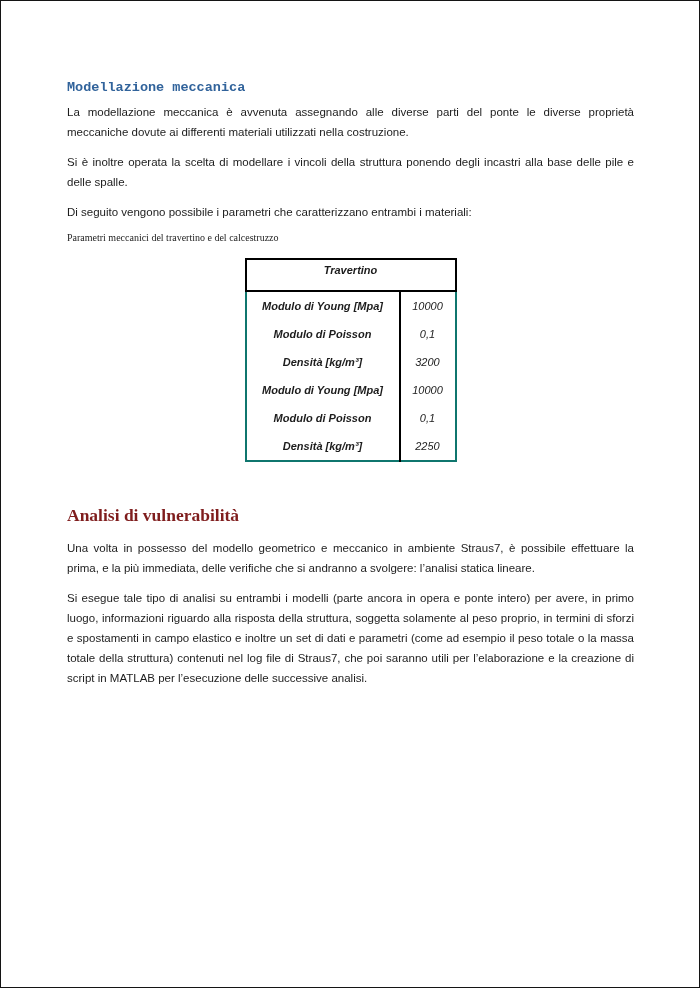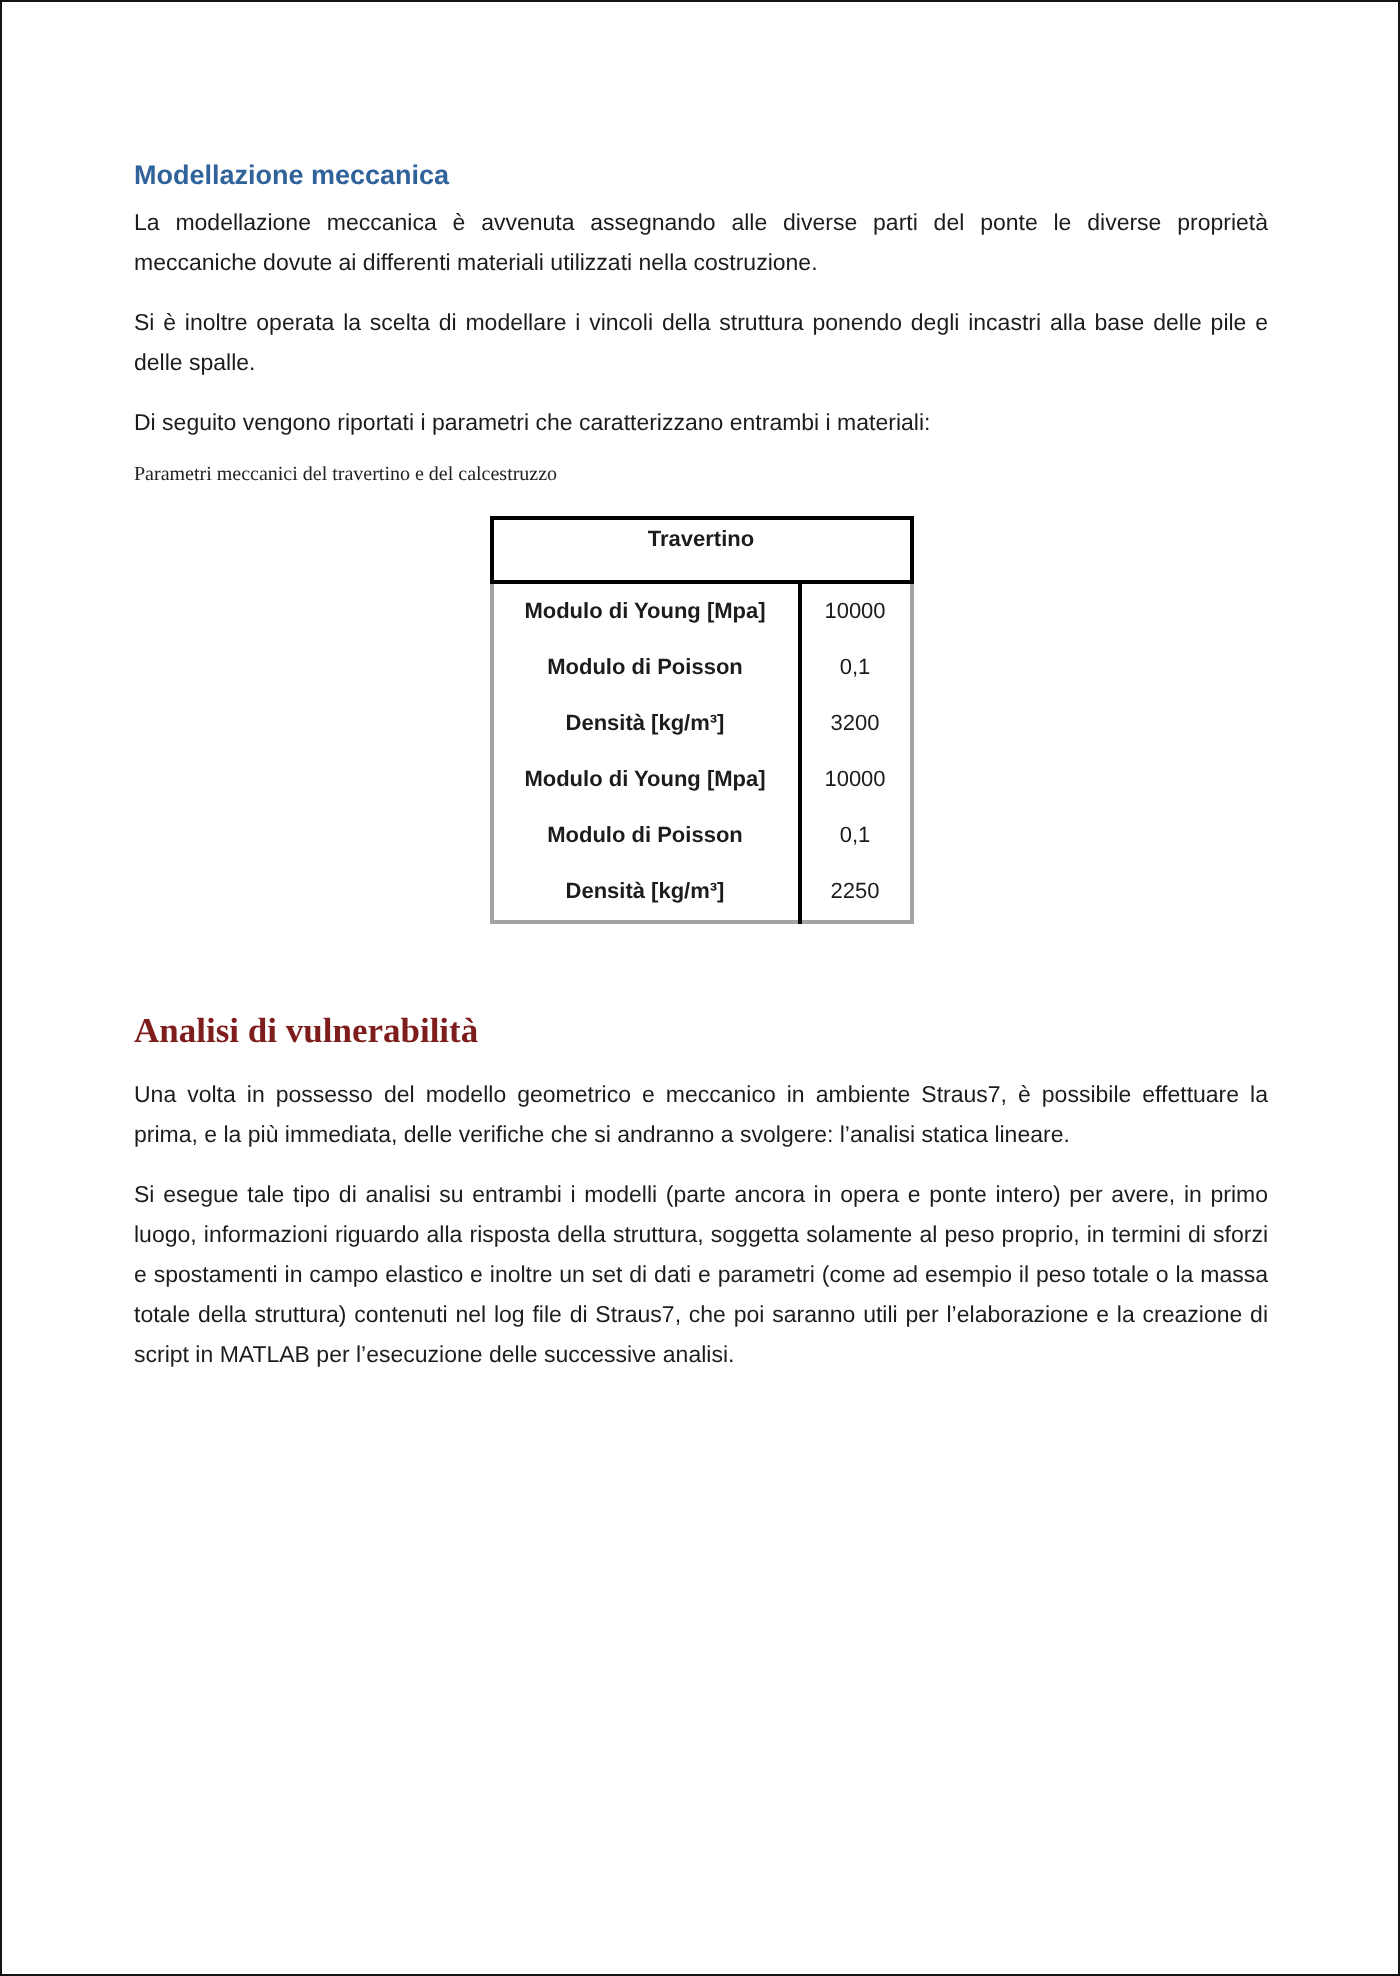--- a/index.html
+++ b/index.html
@@ -10,21 +10,21 @@
     border: 1px solid #141414;
     box-sizing: border-box;
     overflow: hidden;
     font-family: "Liberation Sans", sans-serif;
     color: #1c1c1c;
   }
   .content {
     padding: 79px 65px 0 66px;
   }
   .h-small {
-    font-family: Liberation Sans, sans-serif;
+    font-family: Liberation Mono, monospace;
     font-weight: bold;
     font-size: 13.5px;
     line-height: 15px;
     color: #31639b;
     margin: 0 0 7px 0;
   }
   .h-big {
     font-family: "Liberation Serif", serif;
     font-weight: bold;
     font-size: 17.5px;
@@ -43,22 +43,23 @@
     font-family: "Liberation Serif", serif;
     font-size: 10px;
     line-height: 12px;
     color: #222222;
     margin: 10px 0 5px 0;
   }
   table.materials {
     margin: 14px auto;
     border-collapse: collapse;
     table-layout: fixed;
-    border: 2px solid #a3a3a3;
+    border: 2px solid #0f766e;
     font-size: 11px;
+    font-style: italic;
   }
   table.materials td { text-align: center; }
   td.mat-hdr {
     border: 2px solid #000;
     font-weight: bold;
     height: 25px;
     vertical-align: top;
     padding-top: 4px;
   }
   td.mat-lbl {
@@ -77,21 +78,21 @@
 </style>
 </head>
 <body>
 
 <div class="content">
 
   <div class="h-small">Modellazione meccanica</div>
 
   <p class="body-par">La modellazione meccanica è avvenuta assegnando alle diverse parti del ponte le diverse proprietà meccaniche dovute ai differenti materiali utilizzati nella costruzione.</p>
   <p class="body-par">Si è inoltre operata la scelta di modellare i vincoli della struttura ponendo degli incastri alla base delle pile e delle spalle.</p>
-  <p class="body-par last-in-block">Di seguito vengono riportati i parametri che caratterizzano entrambi i materiali:</p>
+  <p class="body-par last-in-block">Di seguito vengono possibile i parametri che caratterizzano entrambi i materiali:</p>
 
   <div class="caption">Parametri meccanici del travertino e del calcestruzzo</div>
 
   <table class="materials">
     <tbody>
         <tr>
       <td class="mat-hdr" colspan="2">Travertino</td>
     </tr>
     <tr>
       <td class="mat-lbl">Modulo di Young [Mpa]</td>

